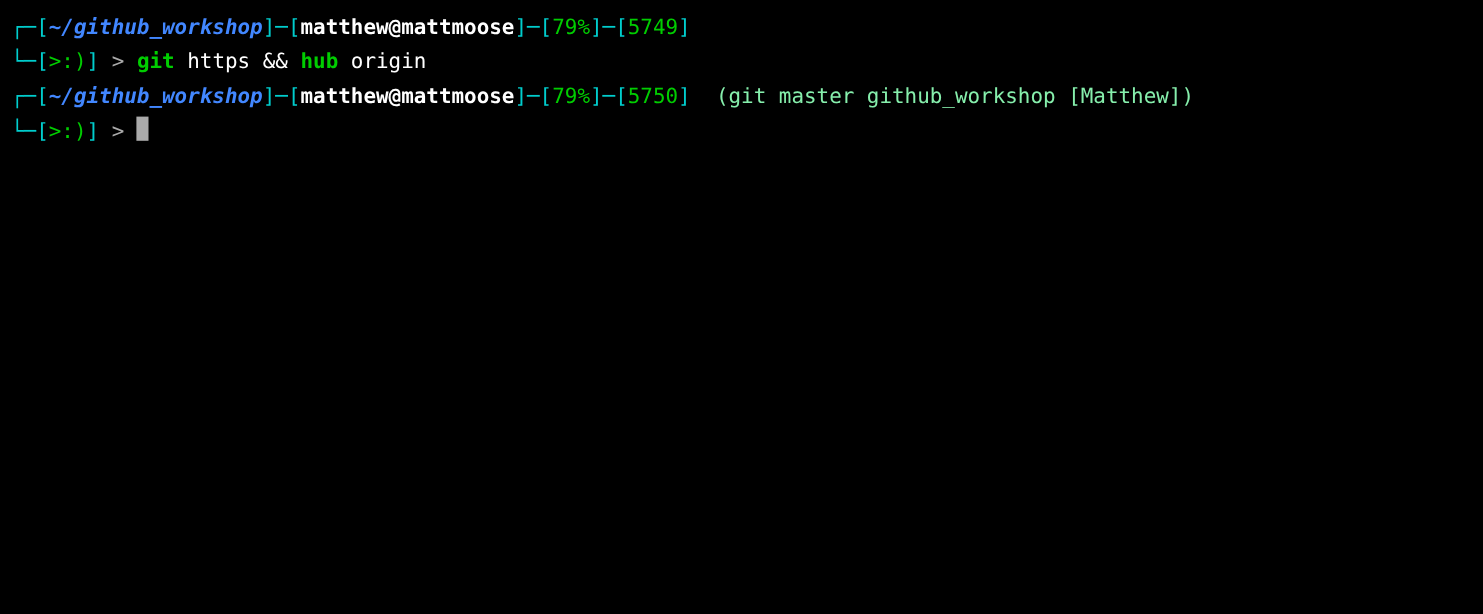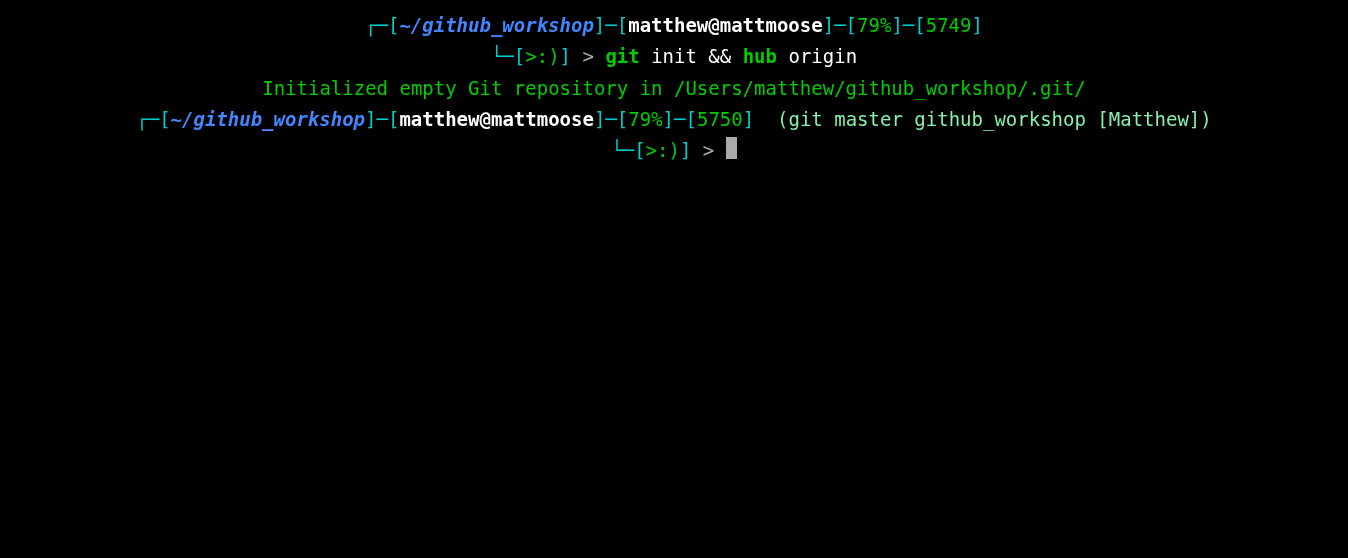--- a/index.html
+++ b/index.html
@@ -20,32 +20,31 @@
     }
     .cyan { color: #00cdcd; }
     .blue { color: #4287ff; font-weight: bold; font-style: italic; }
     .white { color: #ffffff; font-weight: bold; }
     .green { color: #00cd00; }
     .yellow { color: #86efac; }
     .gray { color: #aaaaaa; }
     .cmd-white { color: #ffffff; }
     .output-green { color: #00cd00; }
     .bold { font-weight: bold; }
-    .line { white-space: pre; text-align: center; }
+    .line { white-space: pre; }
     .cursor {
       display: inline-block;
       width: 11px;
       height: 22px;
       background-color: #aaaaaa;
       vertical-align: text-bottom;
       margin-bottom: 2px;
     }
   </style>
 </head>
 <body>
 
 <div>
   <div class="line"><span class="cyan">┌─</span><span class="cyan">[</span><span class="blue">~/github_workshop</span><span class="cyan">]</span><span class="cyan">─</span><span class="cyan">[</span><span class="white">matthew</span><span class="white">@</span><span class="white">mattmoose</span><span class="cyan">]</span><span class="cyan">─</span><span class="cyan">[</span><span class="green">79%</span><span class="cyan">]</span><span class="cyan">─</span><span class="cyan">[</span><span class="green">5749</span><span class="cyan">]</span></div>
-  <div class="line"><span class="cyan">└─</span><span class="cyan">[</span><span class="green">&gt;:)</span><span class="cyan">]</span><span class="gray"> &gt; </span><span class="green bold">git</span><span class="cmd-white"> init </span><span class="cmd-white">&amp;&amp;</span><span class="green bold"> hub</span><span class="cmd-white"> origin</span></div>
-  <div class="line output-green">Initialized empty Git repository in /Users/matthew/github_workshop/.git/</div>
+  <div class="line"><span class="cyan">└─</span><span class="cyan">[</span><span class="green">&gt;:)</span><span class="cyan">]</span><span class="gray"> &gt; </span><span class="green bold">git</span><span class="cmd-white"> https </span><span class="cmd-white">&amp;&amp;</span><span class="green bold"> hub</span><span class="cmd-white"> origin</span></div>
   <div class="line"><span class="cyan">┌─</span><span class="cyan">[</span><span class="blue">~/github_workshop</span><span class="cyan">]</span><span class="cyan">─</span><span class="cyan">[</span><span class="white">matthew</span><span class="white">@</span><span class="white">mattmoose</span><span class="cyan">]</span><span class="cyan">─</span><span class="cyan">[</span><span class="green">79%</span><span class="cyan">]</span><span class="cyan">─</span><span class="cyan">[</span><span class="green">5750</span><span class="cyan">]</span><span class="yellow">  (git master github_workshop [Matthew])</span></div>
   <div class="line"><span class="cyan">└─</span><span class="cyan">[</span><span class="green">&gt;:)</span><span class="cyan">]</span><span class="gray"> &gt; </span><span class="cursor"></span></div>
 </div>
 
 </body></html>

